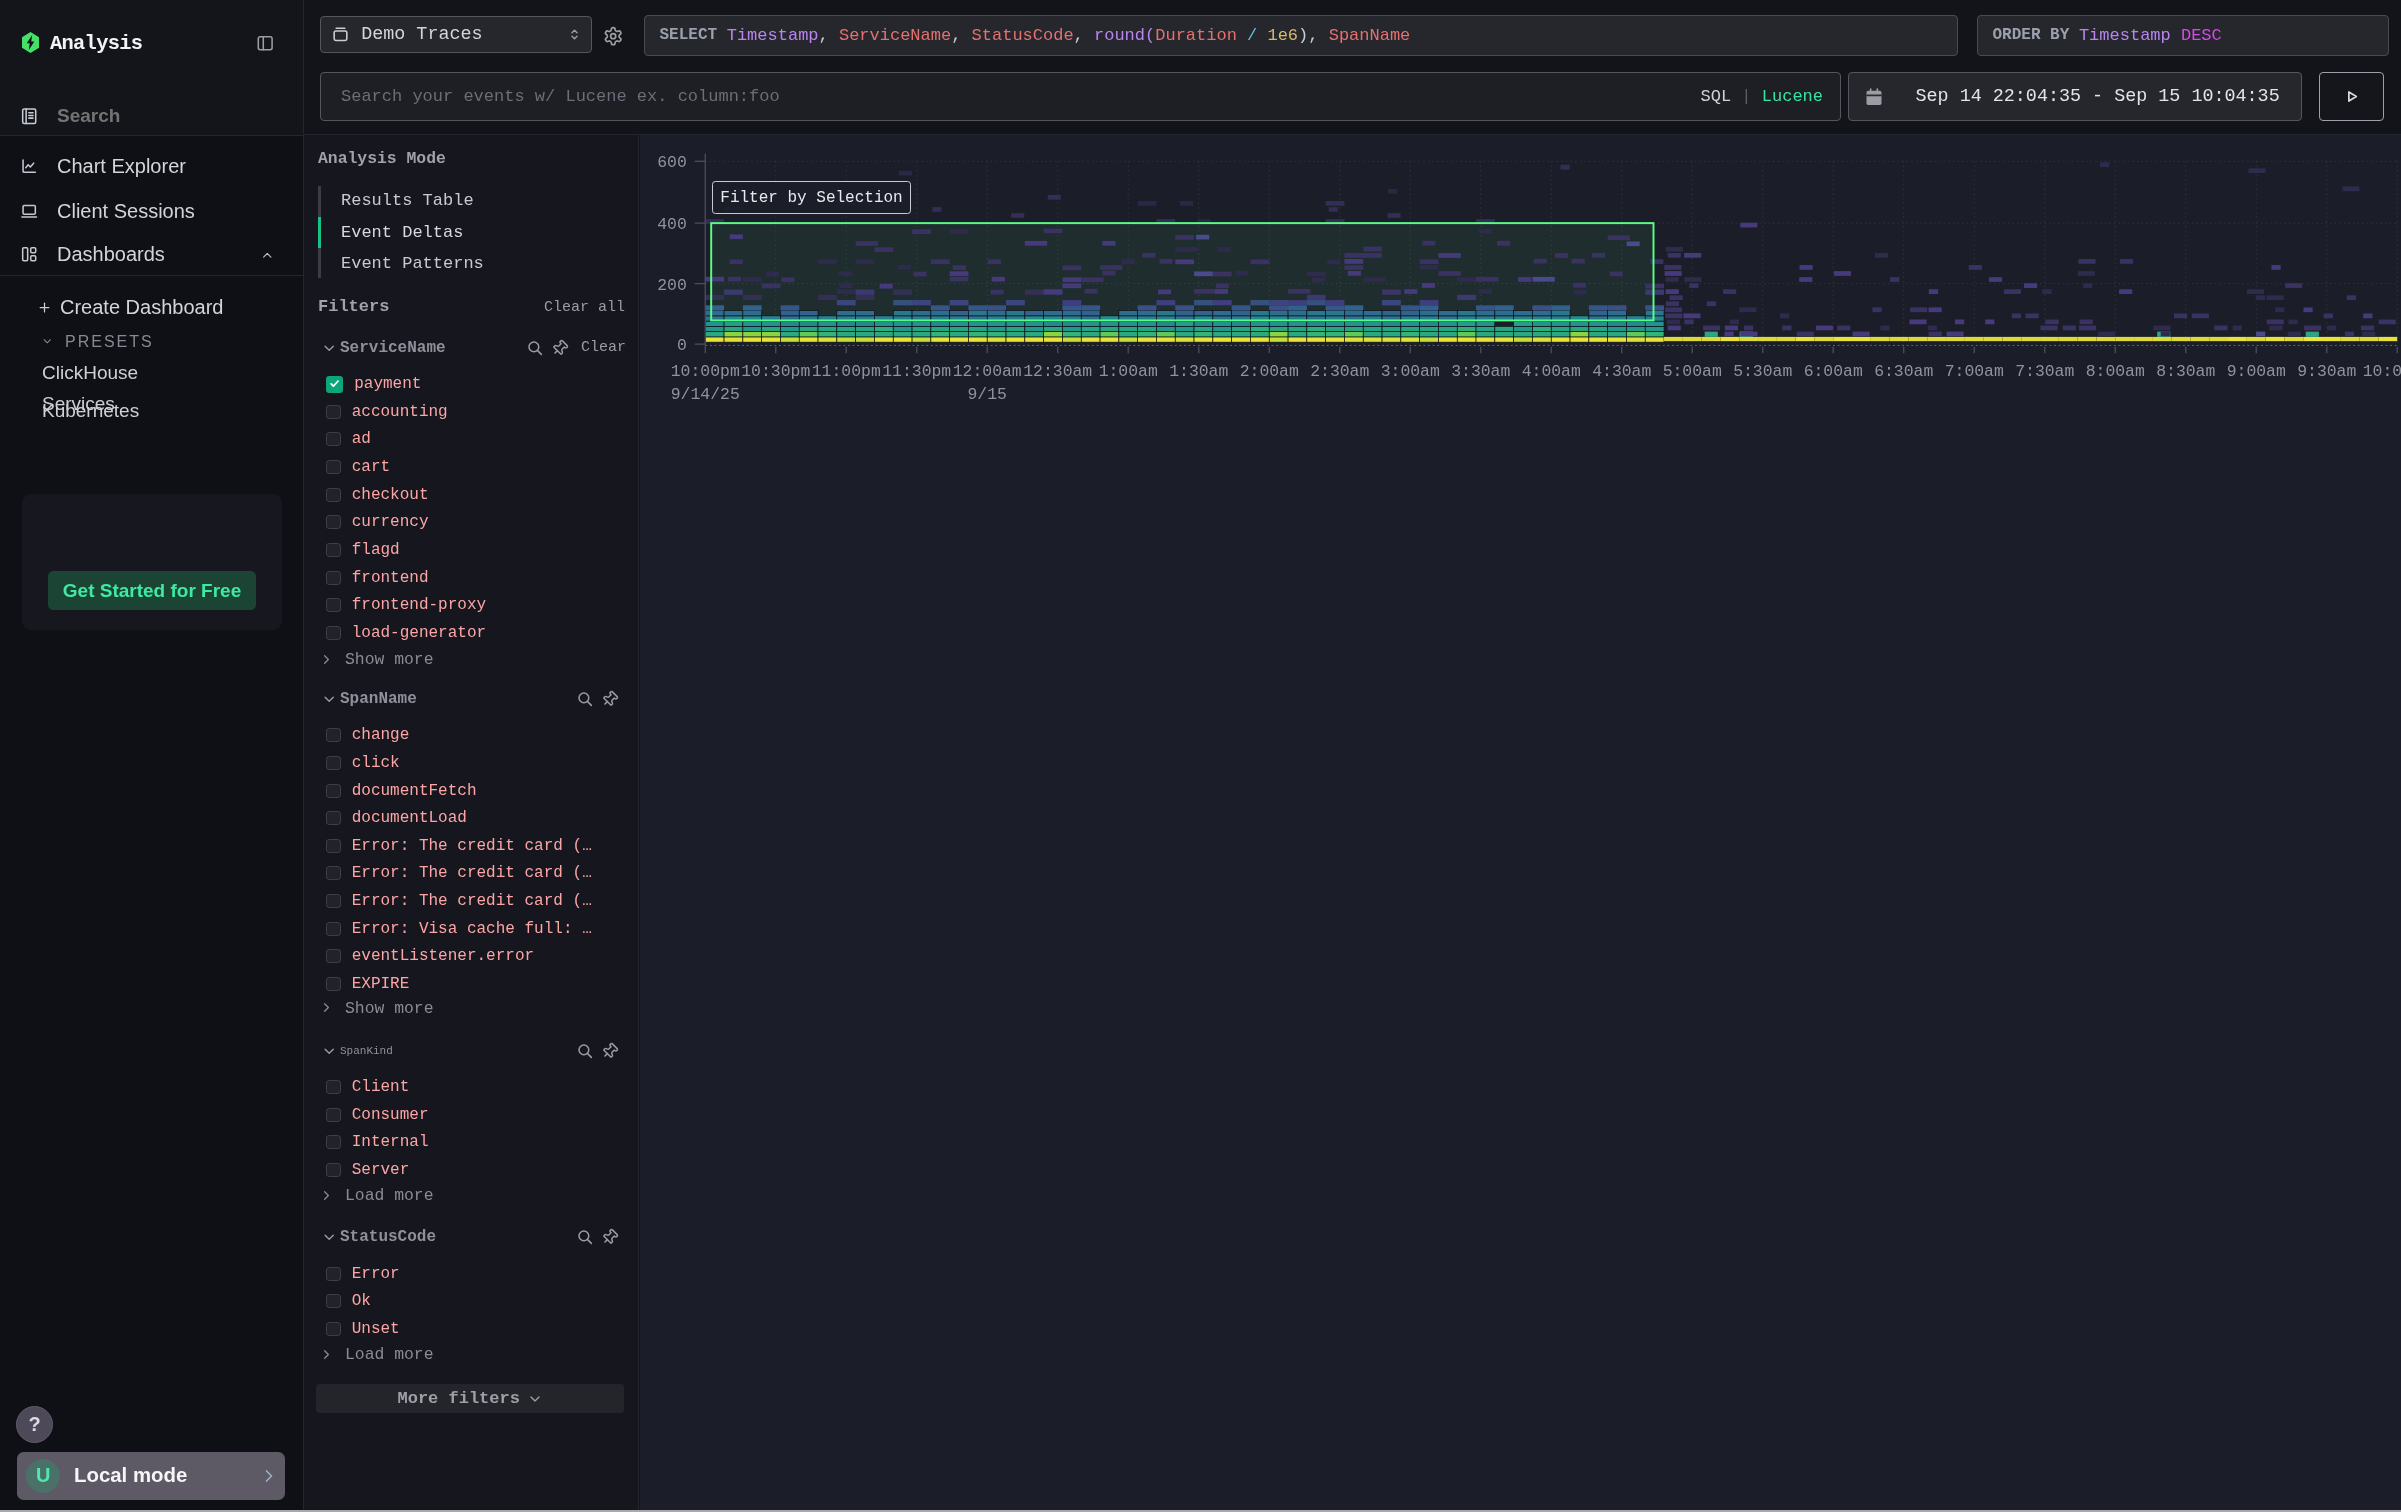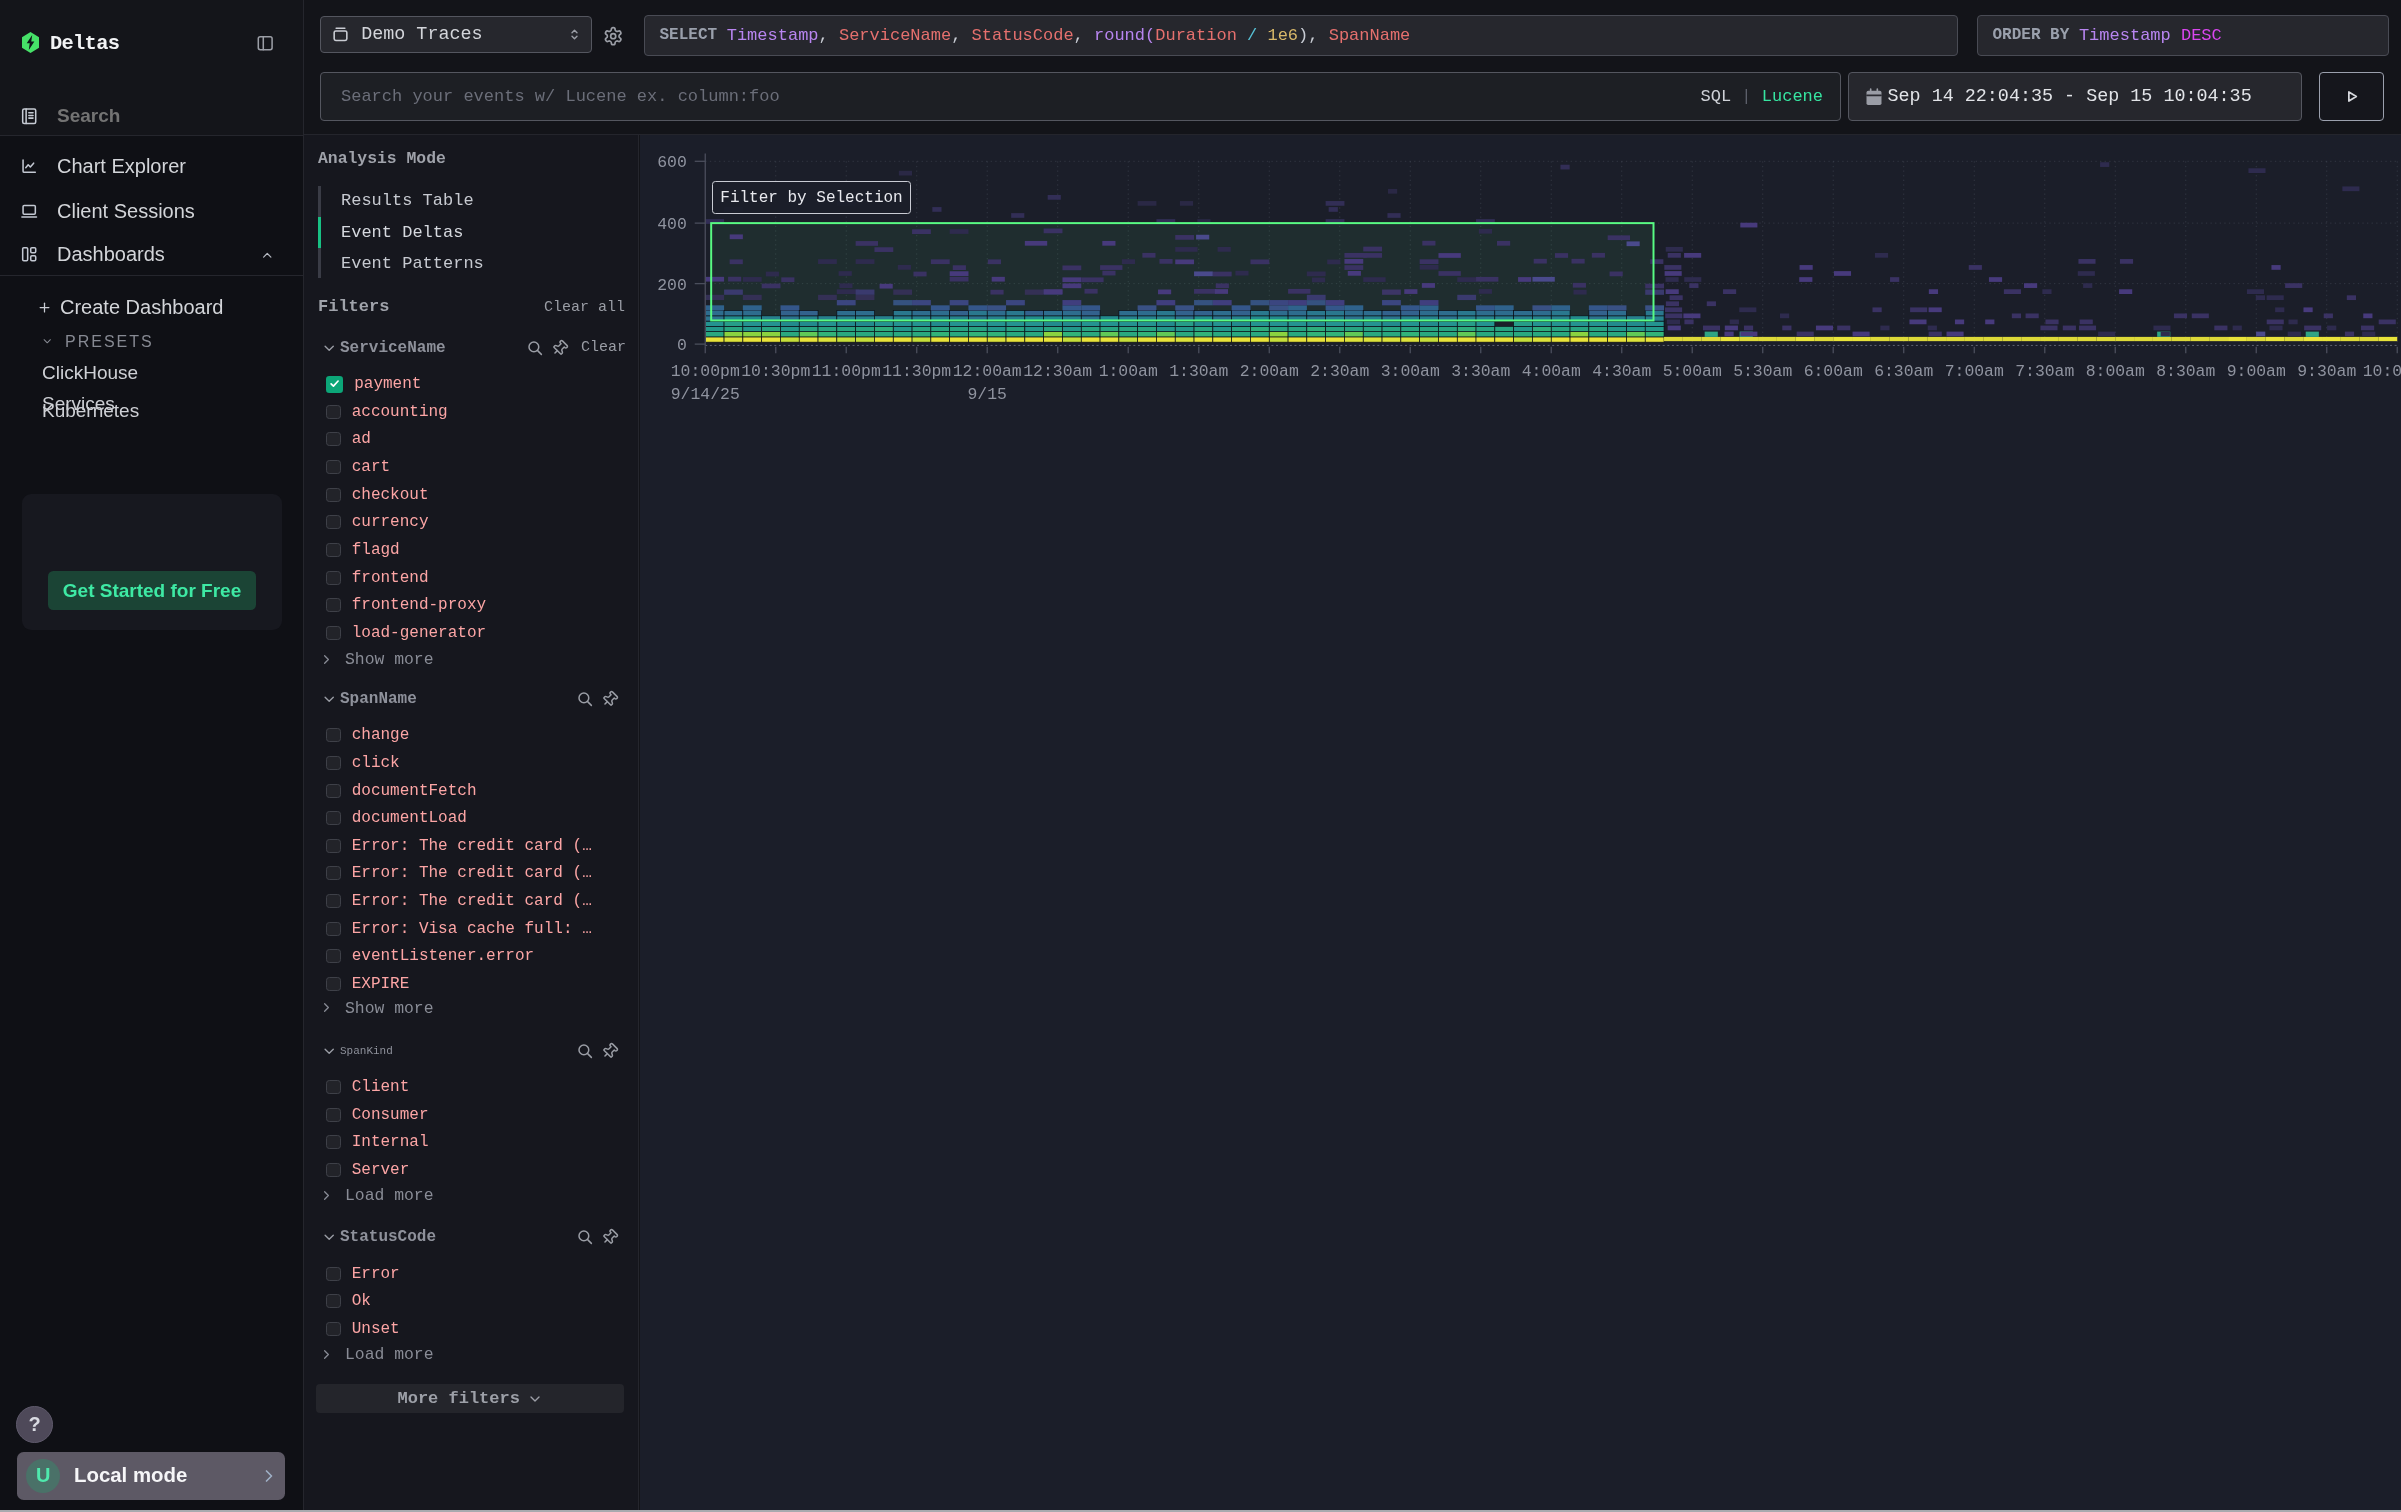--- a/index.html
+++ b/index.html
@@ -17,21 +17,21 @@
 <div style="position:absolute;left:304px;top:135px;width:335px;height:1377px;background:#16171e"></div>
 <div style="position:absolute;left:0;top:0;width:303px;height:1512px;background:#0f1015"></div>
 <div style="position:absolute;left:0;top:0;width:303px;height:135px;background:#14151a"></div>
 <div style="position:absolute;left:303px;top:0;width:1.3px;height:1512px;background:#25262d"></div>
 <div style="position:absolute;left:638px;top:135px;width:1.3px;height:1377px;background:#25262d"></div>
 <div style="position:absolute;left:304px;top:134px;width:2097px;height:1.3px;background:#24252c"></div>
 <div style="position:absolute;left:22.4px;top:32px"><svg width="17" height="21" viewBox="0 0 26 32">
       <polygon points="13,0 26,8 26,24 13,32 0,24 0,8" fill="#46e068"></polygon>
       <path d="M15.6 4.5 7.2 17h4.6L10.4 27.5 18.9 14.6h-4.7z" fill="#10131a"></path>
     </svg></div>
-<div style="position:absolute;left:50px;top:32px;"><span style="font:bold 20.4px 'Liberation Mono',monospace;color:#f2f3f5;letter-spacing:-0.7px">Deltas</span></div>
+<div style="position:absolute;left:50px;top:32px;"><span style="font:bold 20.4px 'Liberation Mono',monospace;color:#f2f3f5;letter-spacing:-0.7px">Analysis</span></div>
 <div style="position:absolute;left:256px;top:34px;"><svg width="18.4" height="18.4" viewBox="0 0 24 24" fill="none" stroke="#9b9ea6" stroke-width="2" stroke-linecap="round" stroke-linejoin="round">
       <rect x="3" y="3.5" width="18" height="17" rx="2.5"></rect>
       <path d="M9.5 3.5v17"></path>
     </svg></div>
 <div style="position:absolute;left:20.4px;top:107px;"><svg width="18.4" height="18.4" viewBox="0 0 24 24" fill="none" stroke="#c6cbd4" stroke-width="2" stroke-linecap="round" stroke-linejoin="round">
       <rect x="3.5" y="2.5" width="17" height="19" rx="2"></rect>
       <path d="M8 2.5v19"></path>
       <path d="M11.5 7.5h5.5"></path>
       <path d="M11.5 11h5.5"></path>
       <path d="M11.5 14.5h5.5"></path>
@@ -111,21 +111,21 @@
 <div style="position:absolute;left:320px;top:72px;width:1521px;height:49px;background:#1d1f24;border:1.3px solid #54565f;border-radius:4px;display:flex;align-items:center;font-size:17px;white-space:pre">
 <span style="margin-left:20px;color:#6b6e79">Search your events w/ Lucene ex. column:foo</span>
 <span style="margin-left:auto;margin-right:17px"><span style="color:#cfd2d8">SQL</span><span style="color:#5c5f6a"> | </span><span style="color:#36e5a1">Lucene</span></span>
 </div>
 <div style="position:absolute;left:1848px;top:72px;width:454px;height:49px;background:#26272d;border:1.3px solid #54565f;border-radius:4px;display:flex;align-items:center;font-size:18.4px;white-space:pre">
 <div style="margin-left:14.5px;display:flex"><svg width="20" height="20" viewBox="0 0 24 24" fill="none" stroke="#9a9da6" stroke-width="2" stroke-linecap="round" stroke-linejoin="round">
         <rect x="3" y="4.5" width="18" height="17" rx="2" fill="#9a9da6" stroke="none"></rect>
         <path d="M8 2.5v4M16 2.5v4" stroke="#9a9da6"></path>
         <path d="M3.5 10h17" stroke="#2a2b31"></path>
       </svg></div>
-<span style="margin-left:4px;color:#e2e4e8">Sep 14 22:04:35 - Sep 15 10:04:35</span>
+<span style="margin-left:32px;color:#e2e4e8">Sep 14 22:04:35 - Sep 15 10:04:35</span>
 </div>
 <div style="position:absolute;left:2319px;top:72px;width:65px;height:49px;background:#15161c;border:1.3px solid #9ba0ad;border-radius:4px;display:flex;align-items:center;justify-content:center">
     <svg width="21" height="21" viewBox="0 0 24 24" fill="none" stroke="#d6d8dd" stroke-width="2" stroke-linecap="round" stroke-linejoin="round">
       <path d="M9 6.8 17.5 12 9 17.2z"></path>
     </svg>
   </div>
 <div class="row" style="left:318px;top:148px;height:21px;font-size:16.4px;font-weight:bold;color:#9fa2aa">Analysis Mode</div>
 <div style="position:absolute;left:318px;top:186px;width:2.6px;height:92px;background:#3a3c46"></div>
 <div style="position:absolute;left:318px;top:217px;width:2.6px;height:31px;background:#18c184"></div>
 <div class="row" style="left:341px;top:190px;height:21px;font-size:17px;color:#c7cad1">Results Table</div>

